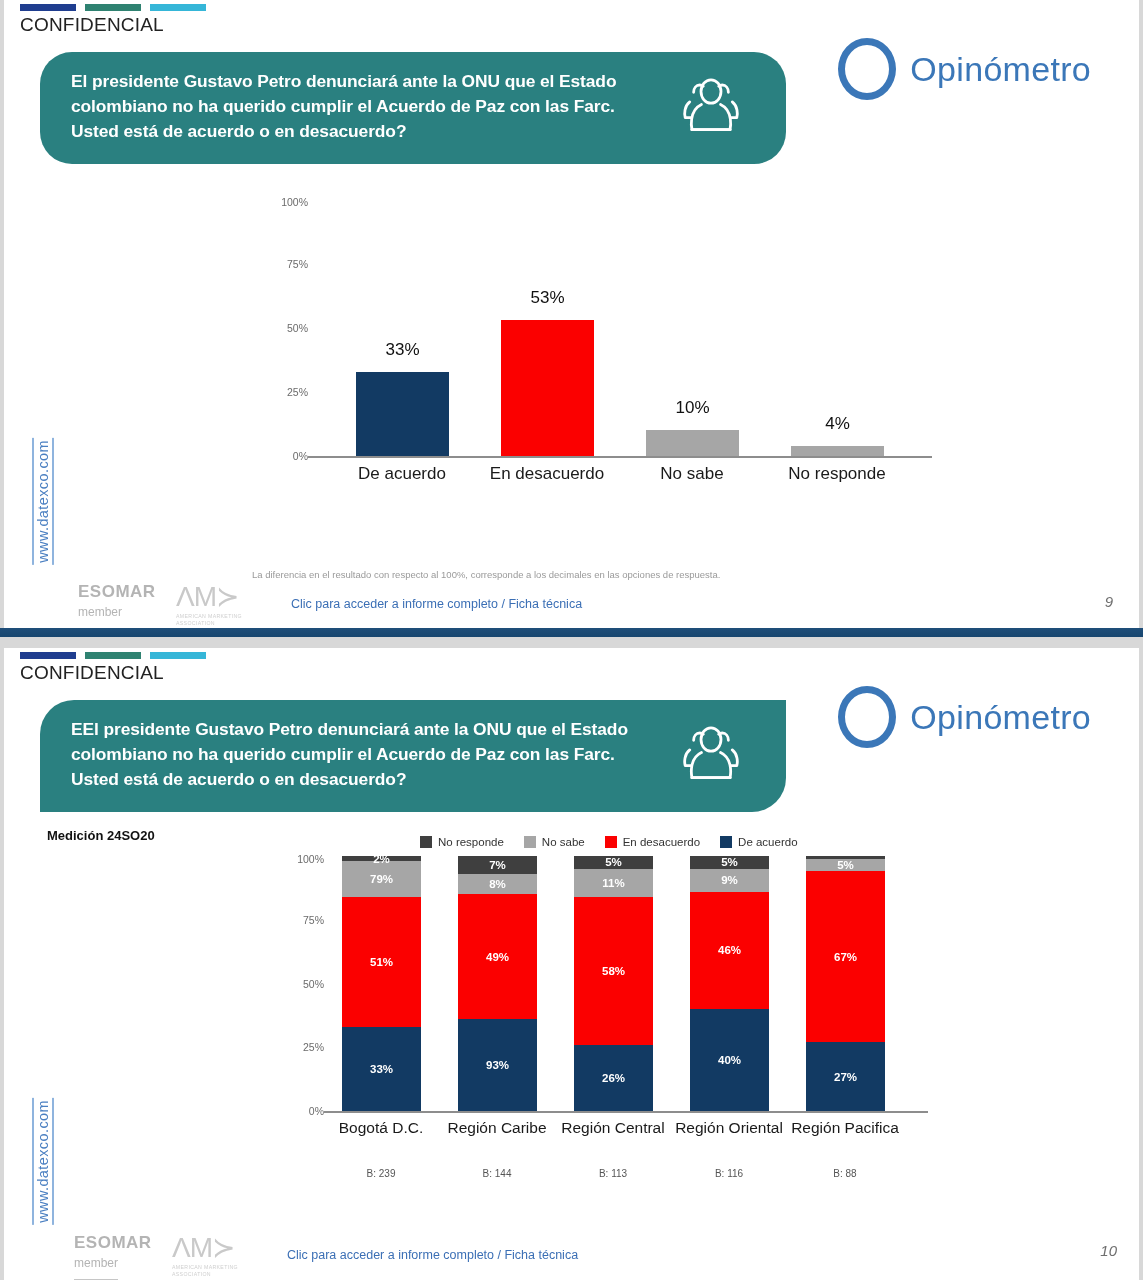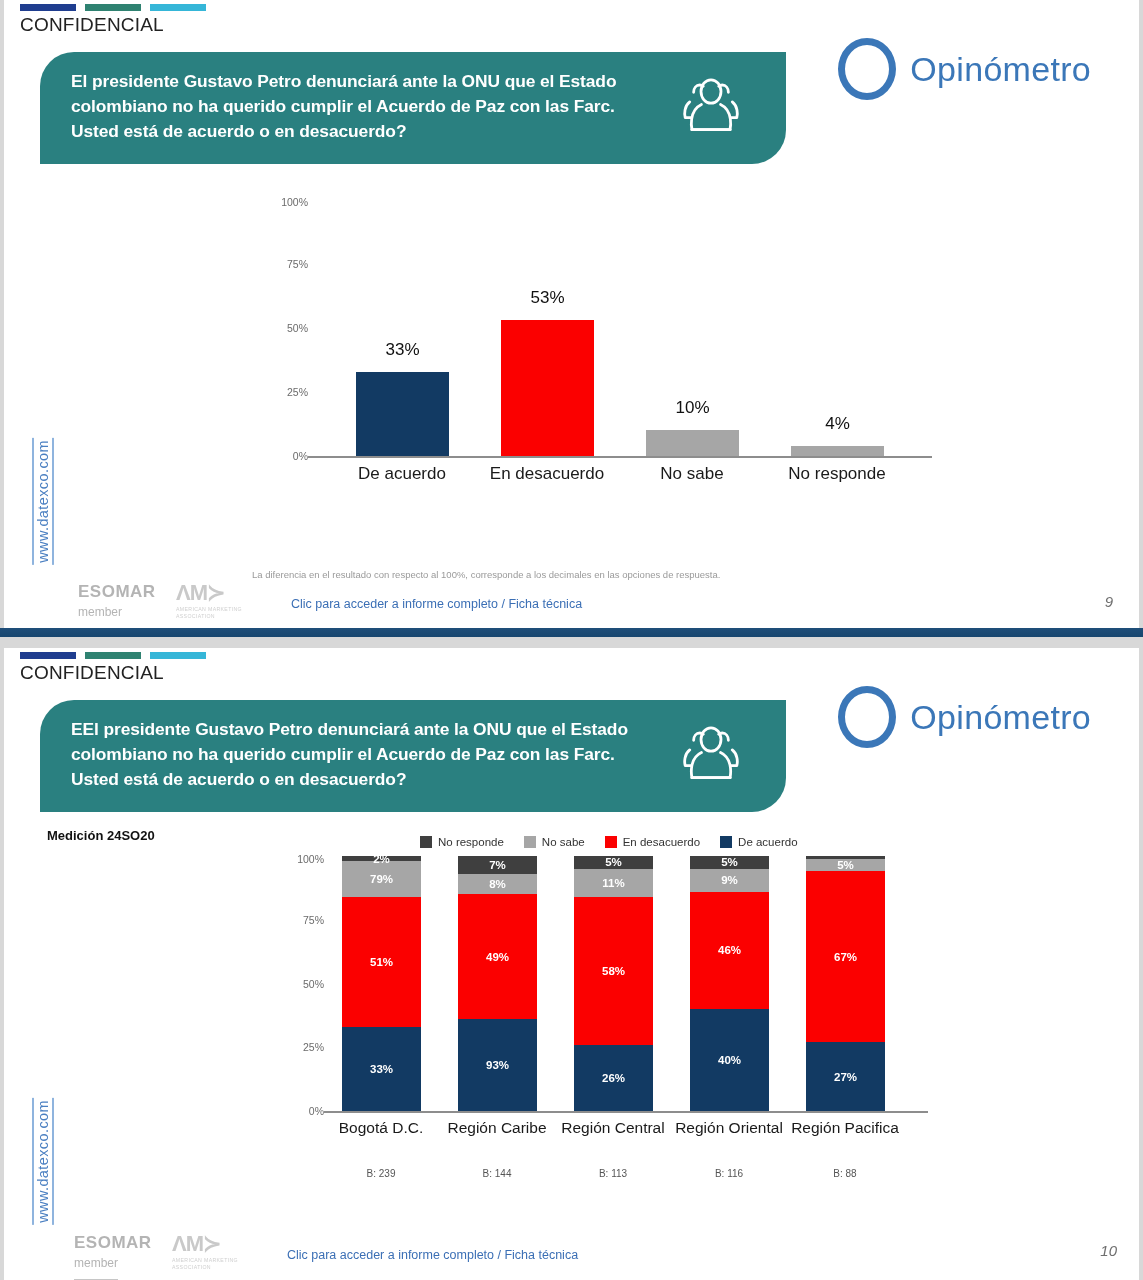--- a/index.html
+++ b/index.html
@@ -64,21 +64,21 @@
   
   .qbanner {
     position: absolute;
     left: 36px;
     width: 746px;
     height: 112px;
     background: #2a8080;
     border-top-left-radius: 34px;
     border-bottom-right-radius: 34px;
   }
-  #slide-1 .qbanner { top: 52px; }
+  #slide-1 .qbanner { top: 52px; border-radius: 32px; }
   #slide-2 .qbanner { top: 52px; }
   .qtext {
     position: absolute;
     left: 31px; top: 17px;
     width: 590px;
     color: #ffffff;
     font-size: 17.4px;
     font-weight: bold;
     line-height: 25px;
     letter-spacing: -.1px;
@@ -255,21 +255,21 @@
     white-space: nowrap;
   }
   .esomar {
     position: absolute;
     font-family: "Liberation Sans", sans-serif;
     color: #b4b4b4;
   }
   .esomar .e1 { font-size: 17px; font-weight: bold; letter-spacing: .5px; }
   .esomar .e2 { font-size: 12px; border-bottom: 1px solid #c6c6c6; display: inline-block; padding-bottom: 9px; }
   .ama { position: absolute; color: #c9c9c9; }
-  .ama .a1 { font-size: 22px; letter-spacing: -1px; font-weight: bold; }
+  .ama .a1 { font-size: 28px; letter-spacing: -1px; }
   .ama .a2 { font-size: 5.2px; letter-spacing: .35px; line-height: 7px; color: #cfcfcf; }
   .ficha {
     position: absolute;
     font-size: 12.5px;
     color: #3b6fb5;
     white-space: nowrap;
   }
   .pagenum {
     position: absolute;
     right: 26px;

